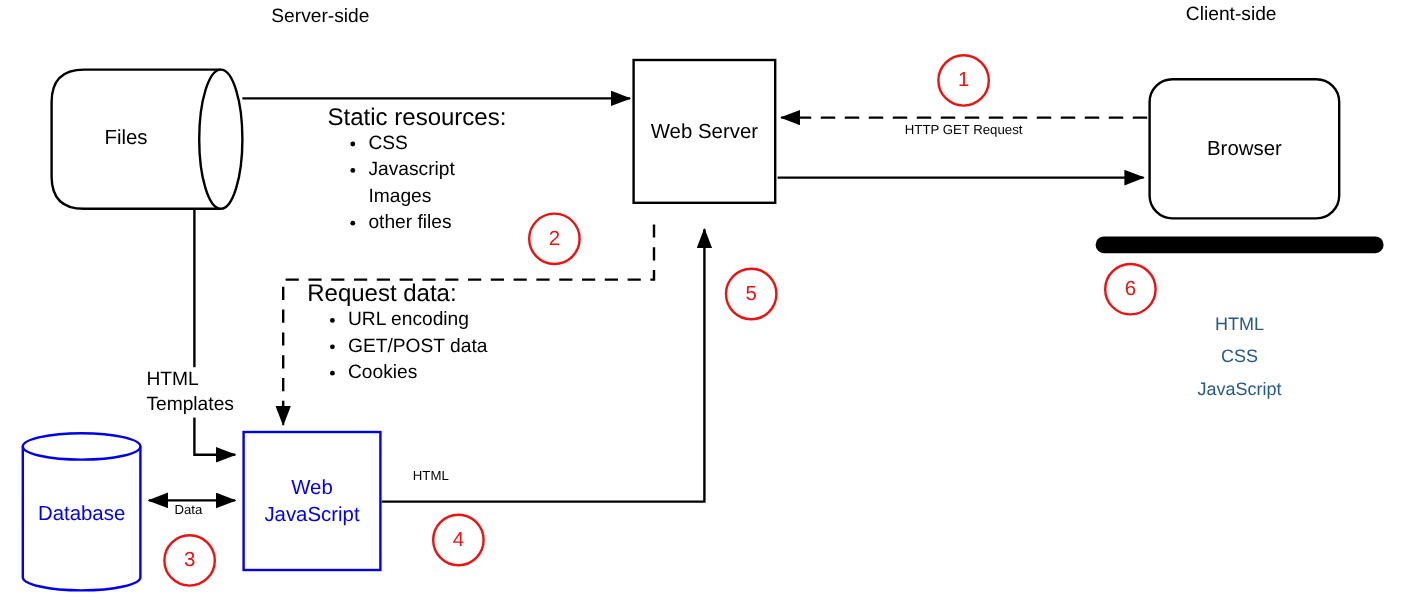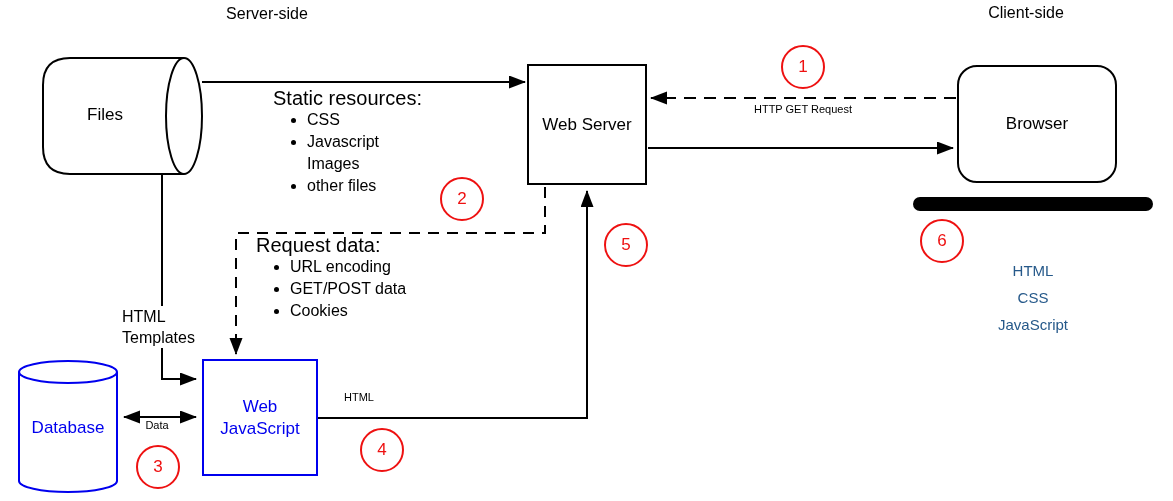--- a/index.html
+++ b/index.html
@@ -121,21 +121,21 @@
 
     <line x1="124" y1="417" x2="196" y2="417" stroke="#000" stroke-width="2" marker-start="url(#arr)" marker-end="url(#arr)"></line>
   </svg>
 
   <div class="abs region-title ctr" style="left:182px; top:5px; width:170px;">Server-side</div>
   <div class="abs region-title ctr" style="left:941px; top:4px; width:170px;">Client-side</div>
 
   <div class="node-label" style="left:43px; top:105px; width:124px;">Files</div>
   <div class="node-label blue" style="left:19px; top:418px; width:98px;">Database</div>
 
-  <div class="node-box" style="left:527px; top:64px; width:120px; height:121px;">
+  <div class="node-box" style="left:527px; top:49px; width:120px; height:121px;">
     <span>Web Server</span>
   </div>
 
   <div class="node-box rounded" style="left:957px; top:65px; width:160px; height:118px;">
     <span>Browser</span>
   </div>
 
   <div class="node-box blue" style="left:202px; top:359px; width:116px; height:117px;">
     <span class="pre">Web
 JavaScript</span>

